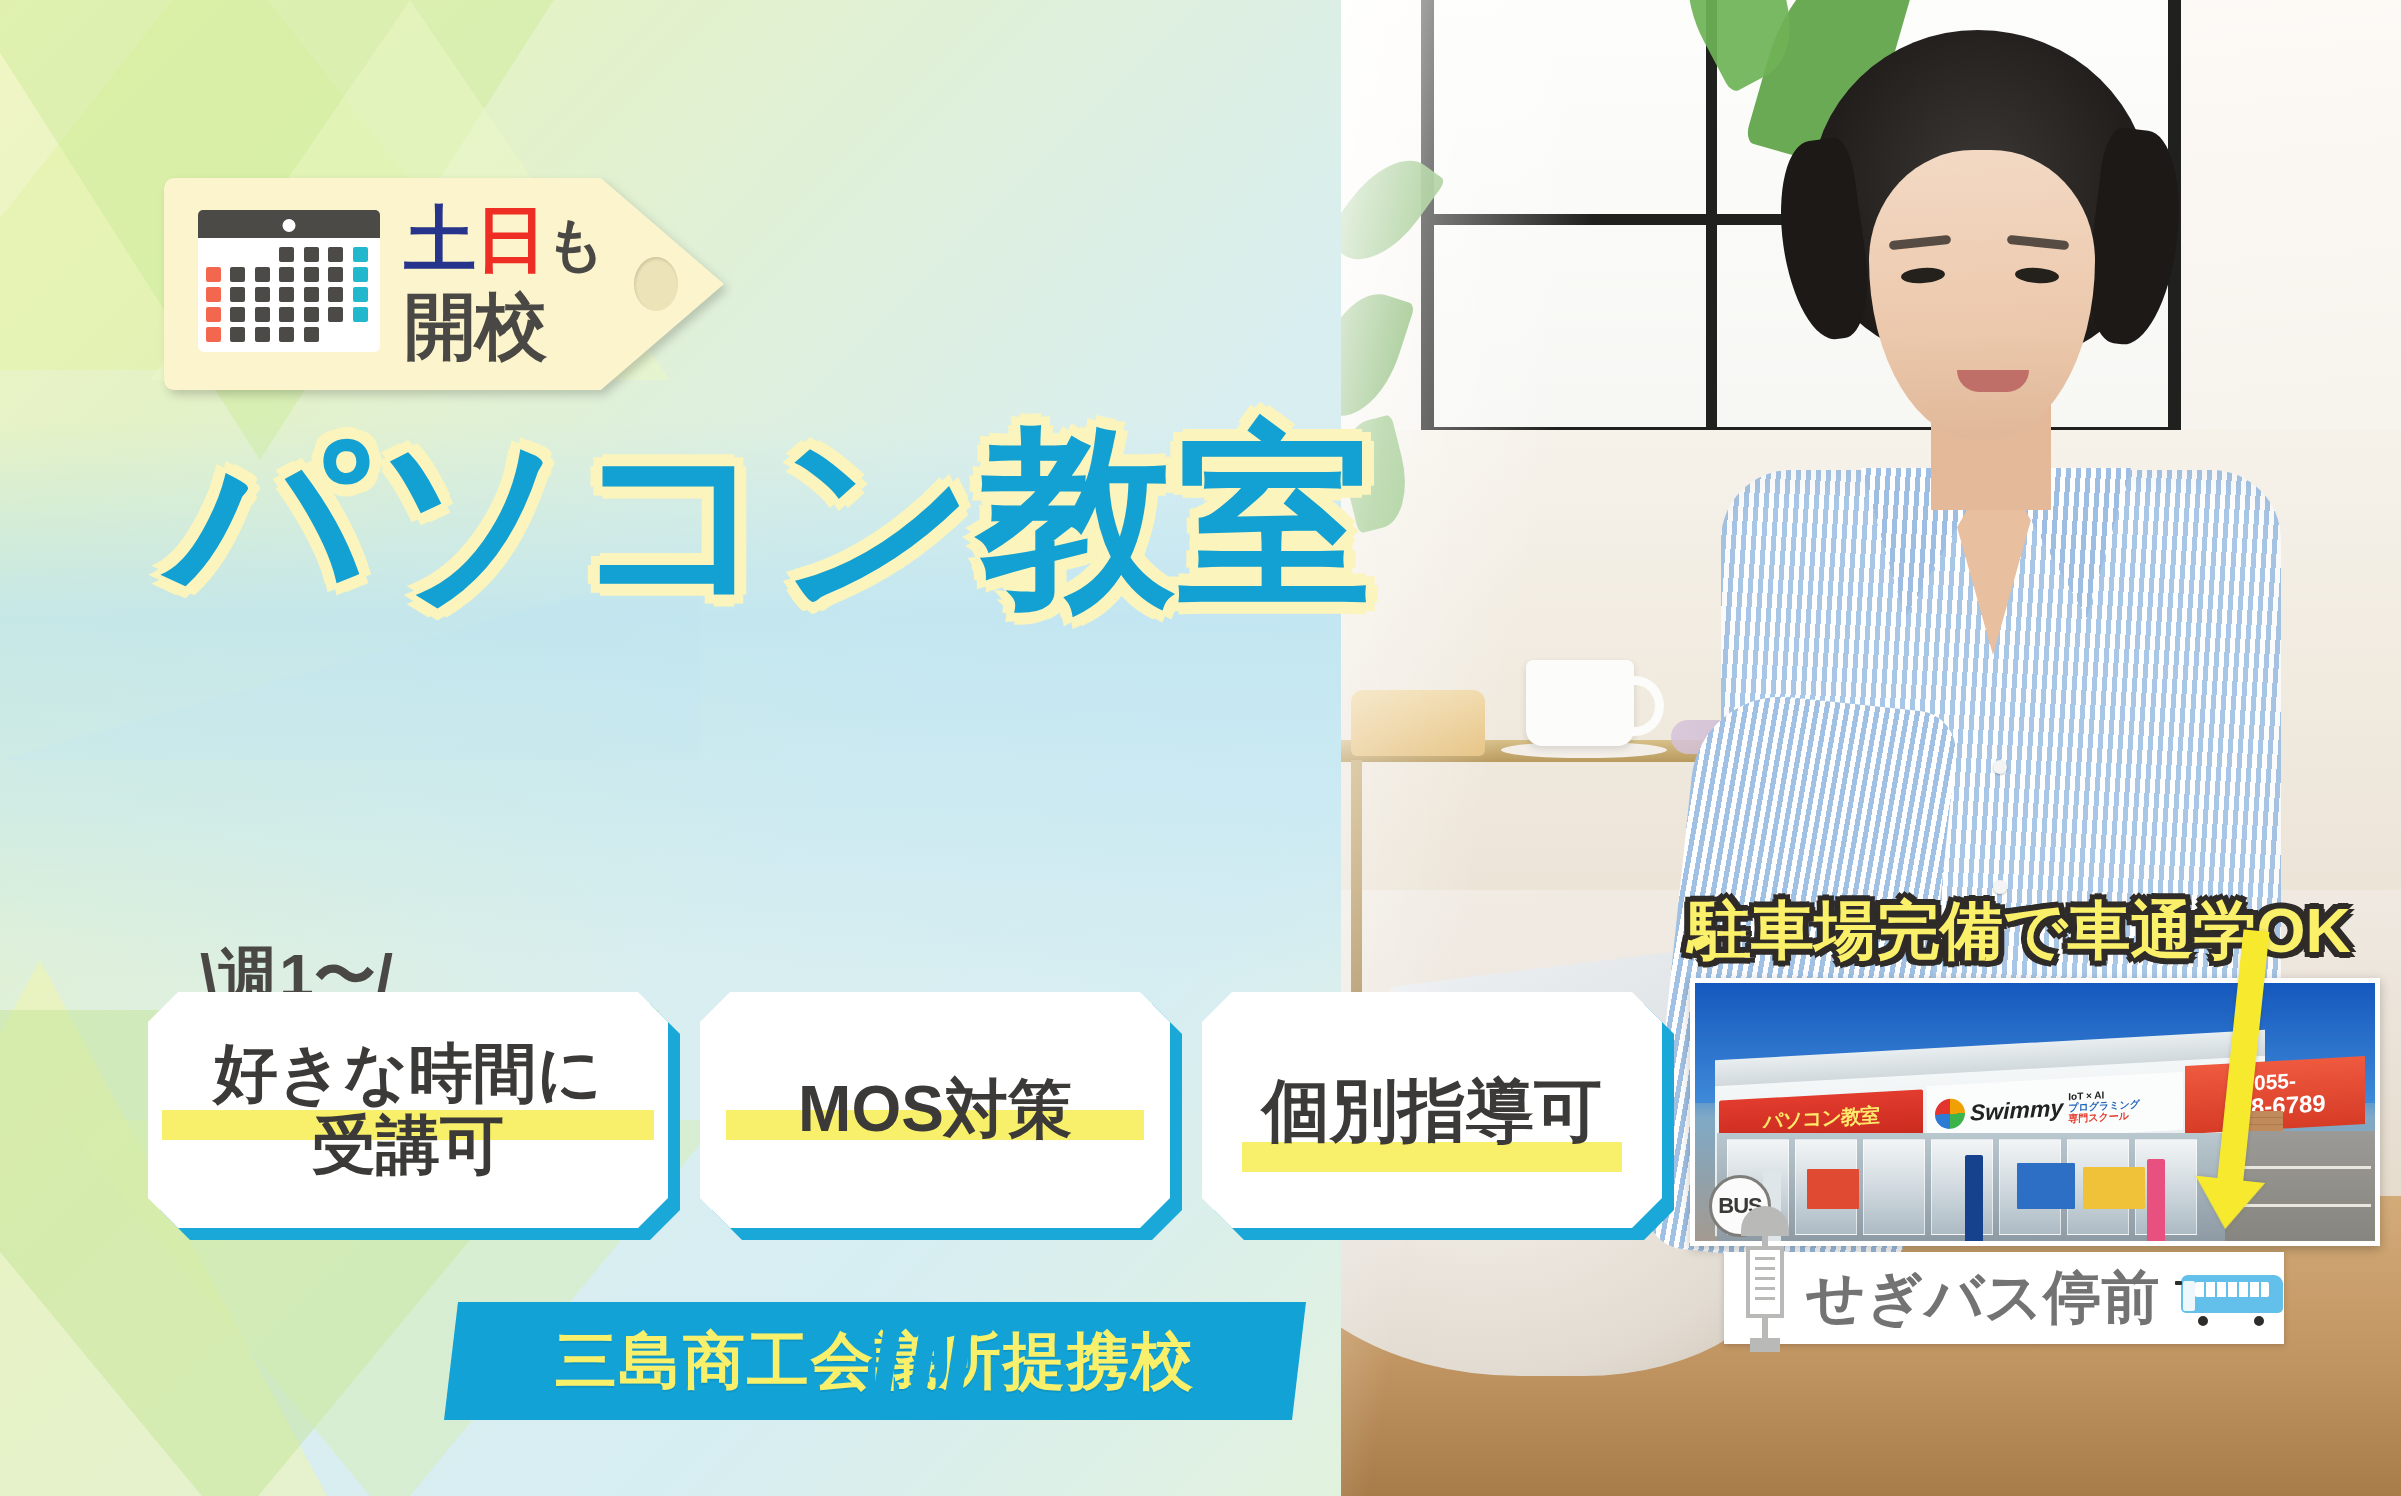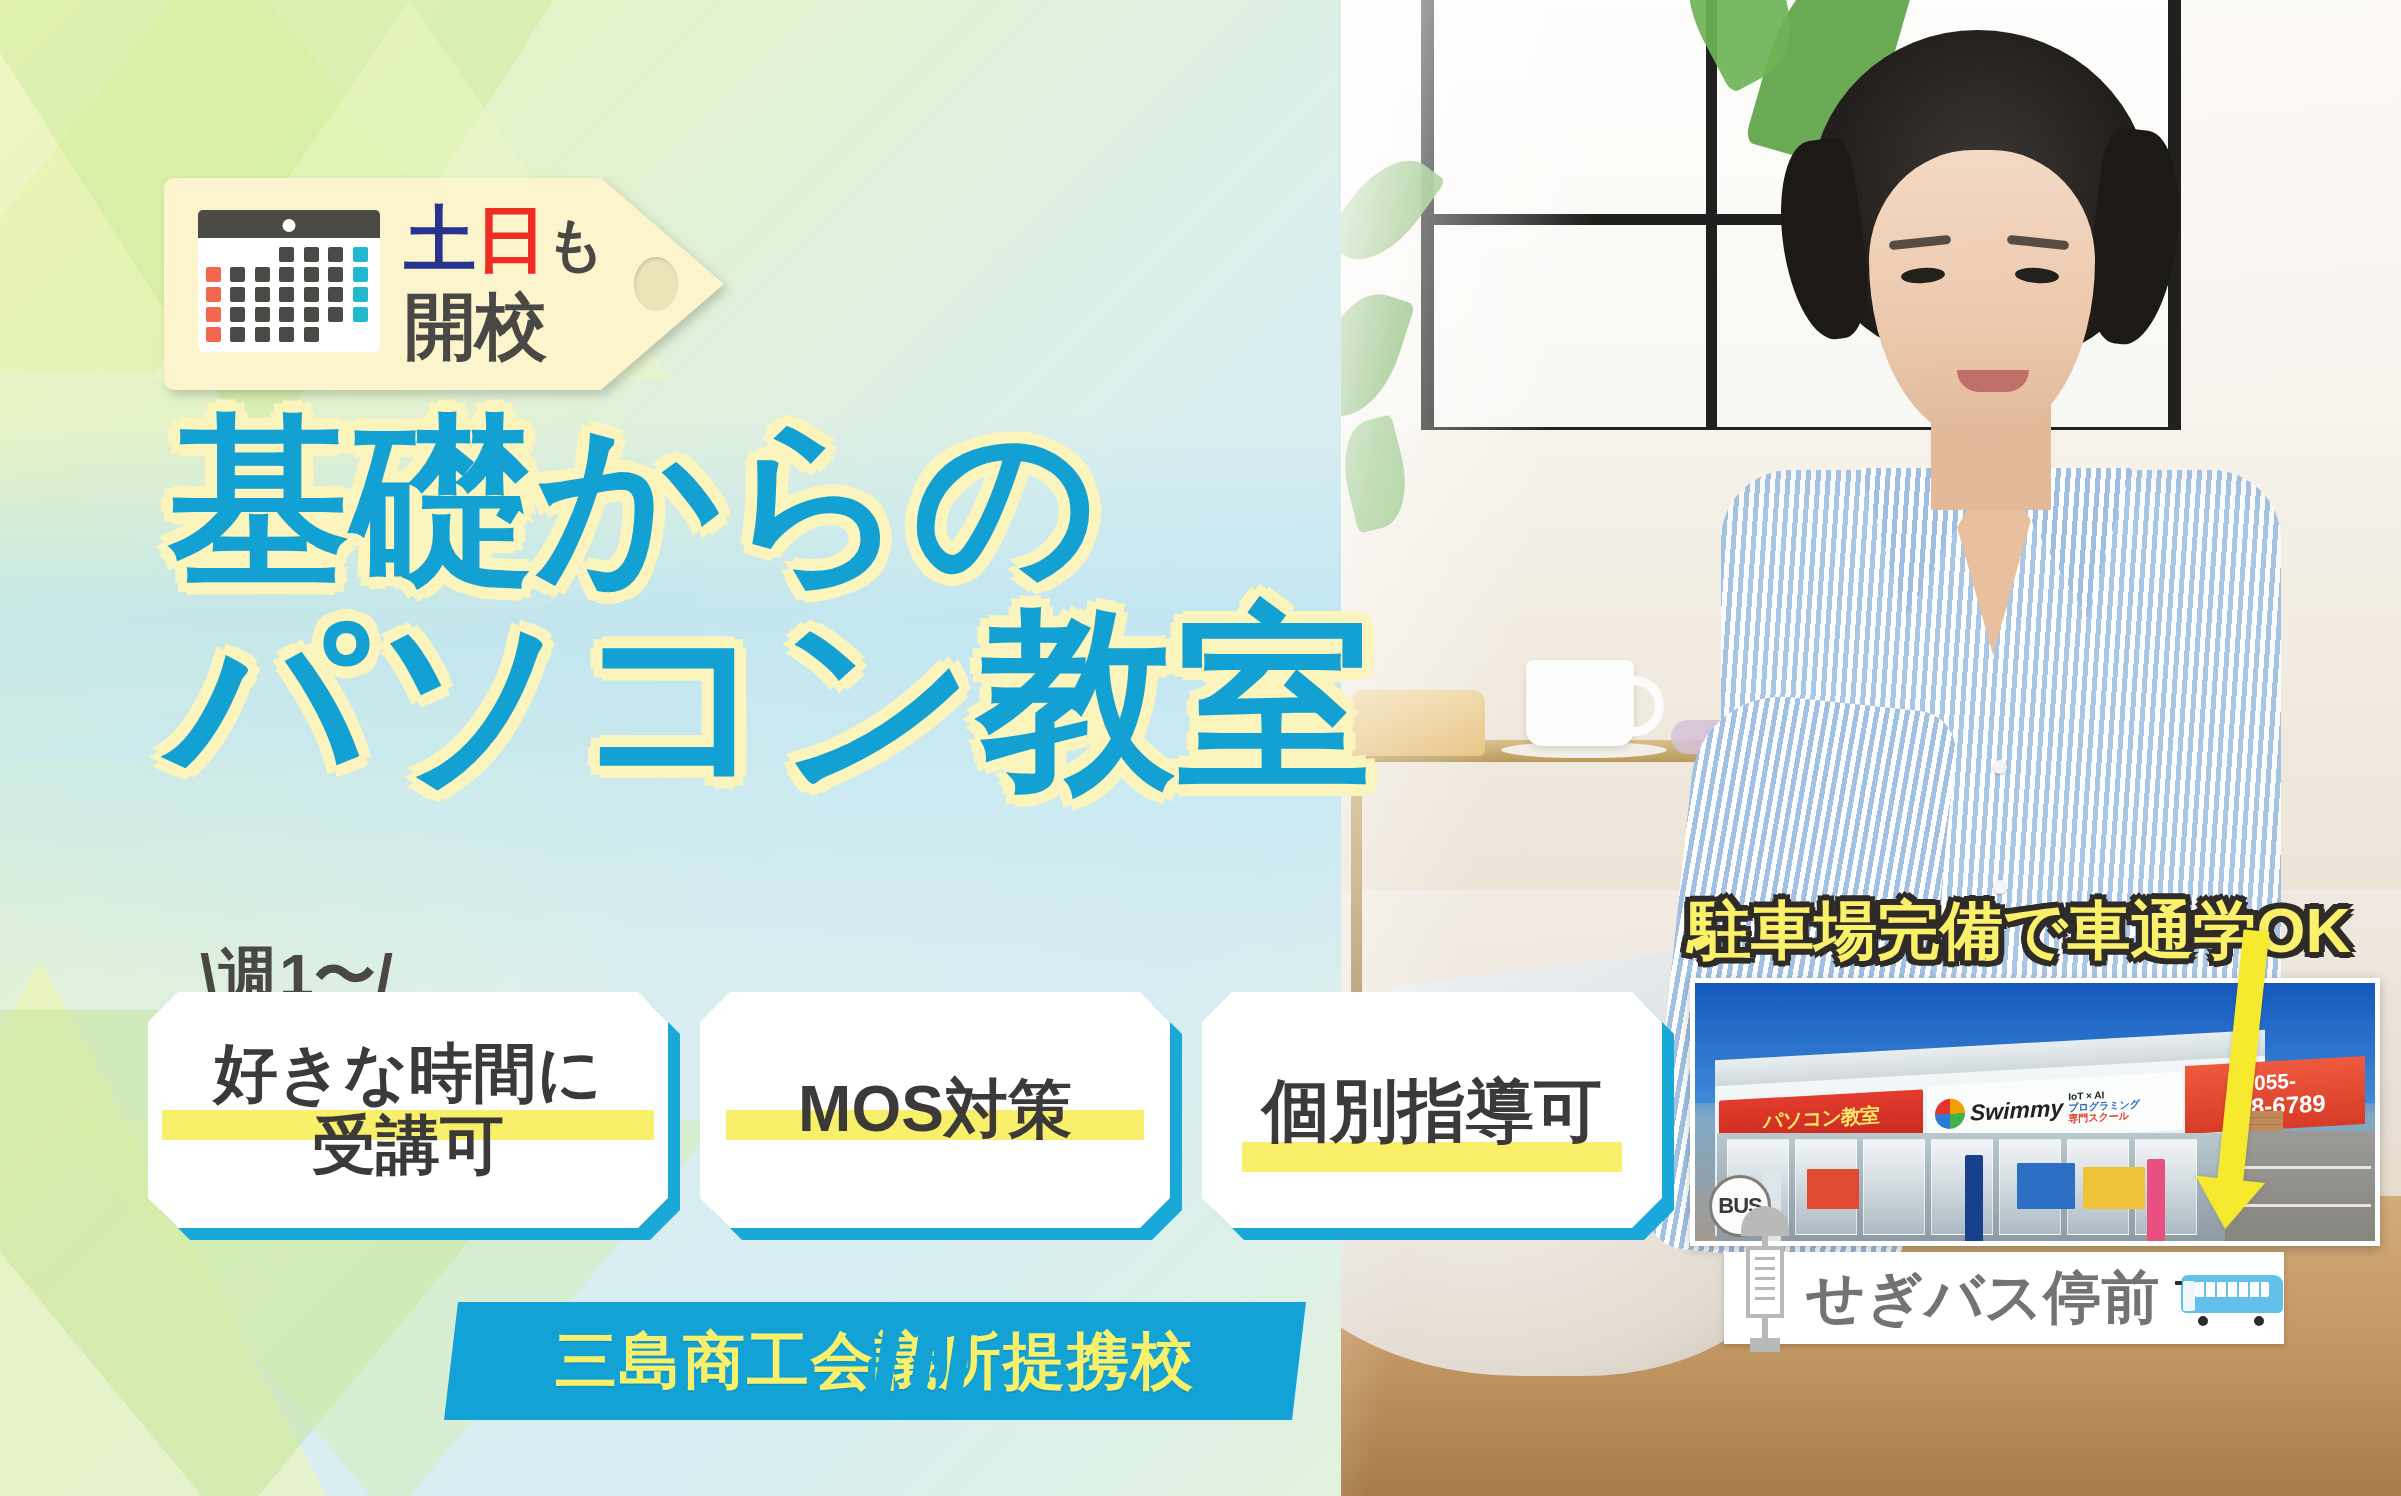--- a/index.html
+++ b/index.html
@@ -555,21 +555,20 @@
       </div>
     </div>
 
     <div class="tag-text">
       <div class="tag-line1"><span class="c-navy">土</span><span class="c-red">日</span><span class="c-gray">も</span></div>
       <div class="tag-line2">開校</div>
     </div>
   </div>
 
   <div class="title">
-    <div class="title-l1">基礎からの</div>
     <div class="title-l2">パソコン教室</div>
   </div>
 
   <div class="kicker" id="k1">\週1〜/</div>
 
   <div class="fbox-shadow" id="fb1s"></div>
   <div class="fbox" id="fb1">
     <div class="hl"></div>
     <div class="fbox-inner">
       <div class="fbox-line">好きな時間に</div>

